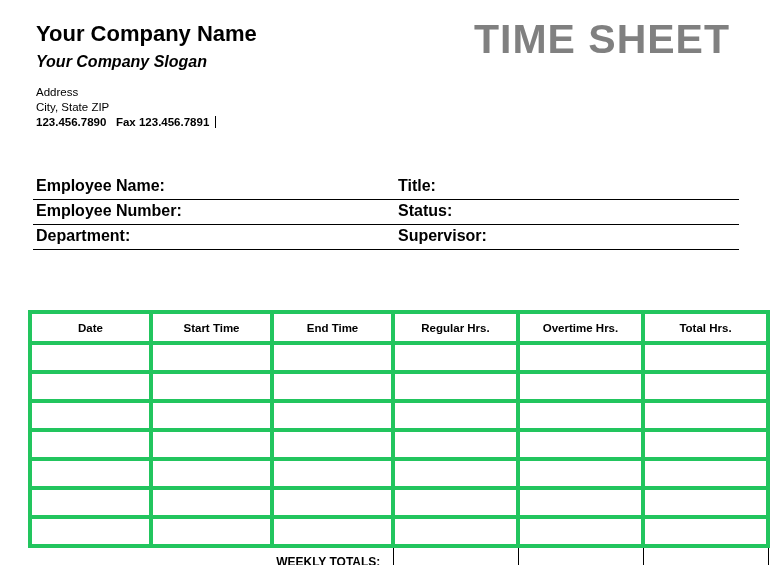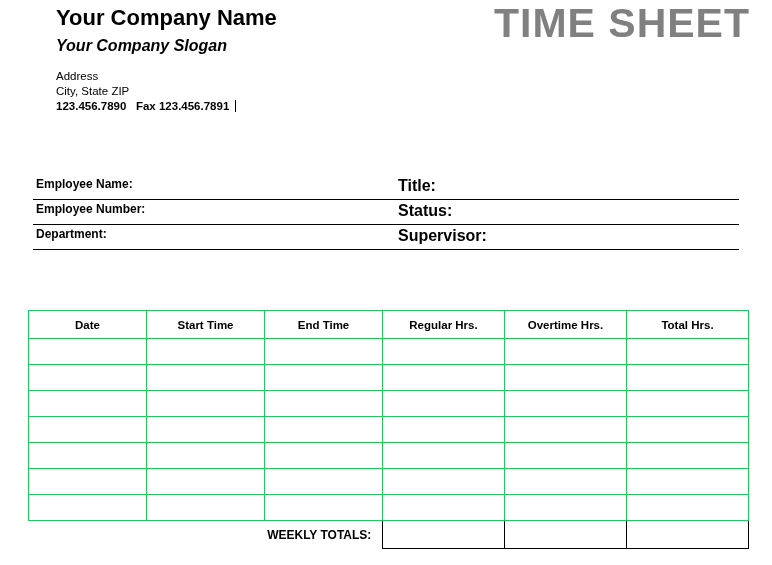--- a/index.html
+++ b/index.html
@@ -20,24 +20,23 @@
     position: relative;
     width: 772px;
     height: 565px;
     box-sizing: border-box;
   }
 
   
   .header {
     position: absolute;
     left: 0;
-    top: 0;
+    top: 16px;
     width: 744px;
     height: 130px;
-    margin-left: 20px;
   }
   .company-name {
     position: absolute;
     left: 36px;
     top: 5px;
     font-size: 22px;
     font-weight: bold;
     letter-spacing: 0px;
     color: #000;
   }
@@ -93,21 +92,21 @@
   }
   .info-row {
     position: relative;
     height: 24px;
     border-bottom: 1px solid #000;
   }
   .info-label-left {
     position: absolute;
     left: 3px;
     top: 2px;
-    font-size: 12px;
+    font-size: 16px;
     font-weight: bold;
   }
   .info-label-right {
     position: absolute;
     left: 365px;
     top: 2px;
     font-size: 16px;
     font-weight: bold;
   }
   .info-value-left {
@@ -130,21 +129,21 @@
     top: 310px;
     width: 714px;
   }
   table.timesheet {
     border-collapse: collapse;
     width: 714px;
     table-layout: fixed;
   }
   table.timesheet th,
   table.timesheet td {
-    border: 1px solid #22c55e;
+    border: 4px solid #22c55e;
     height: 25px;
     font-size: 11.5px;
     text-align: center;
     vertical-align: middle;
     padding: 0;
   }
   table.timesheet th {
     font-weight: bold;
     height: 27px;
   }

